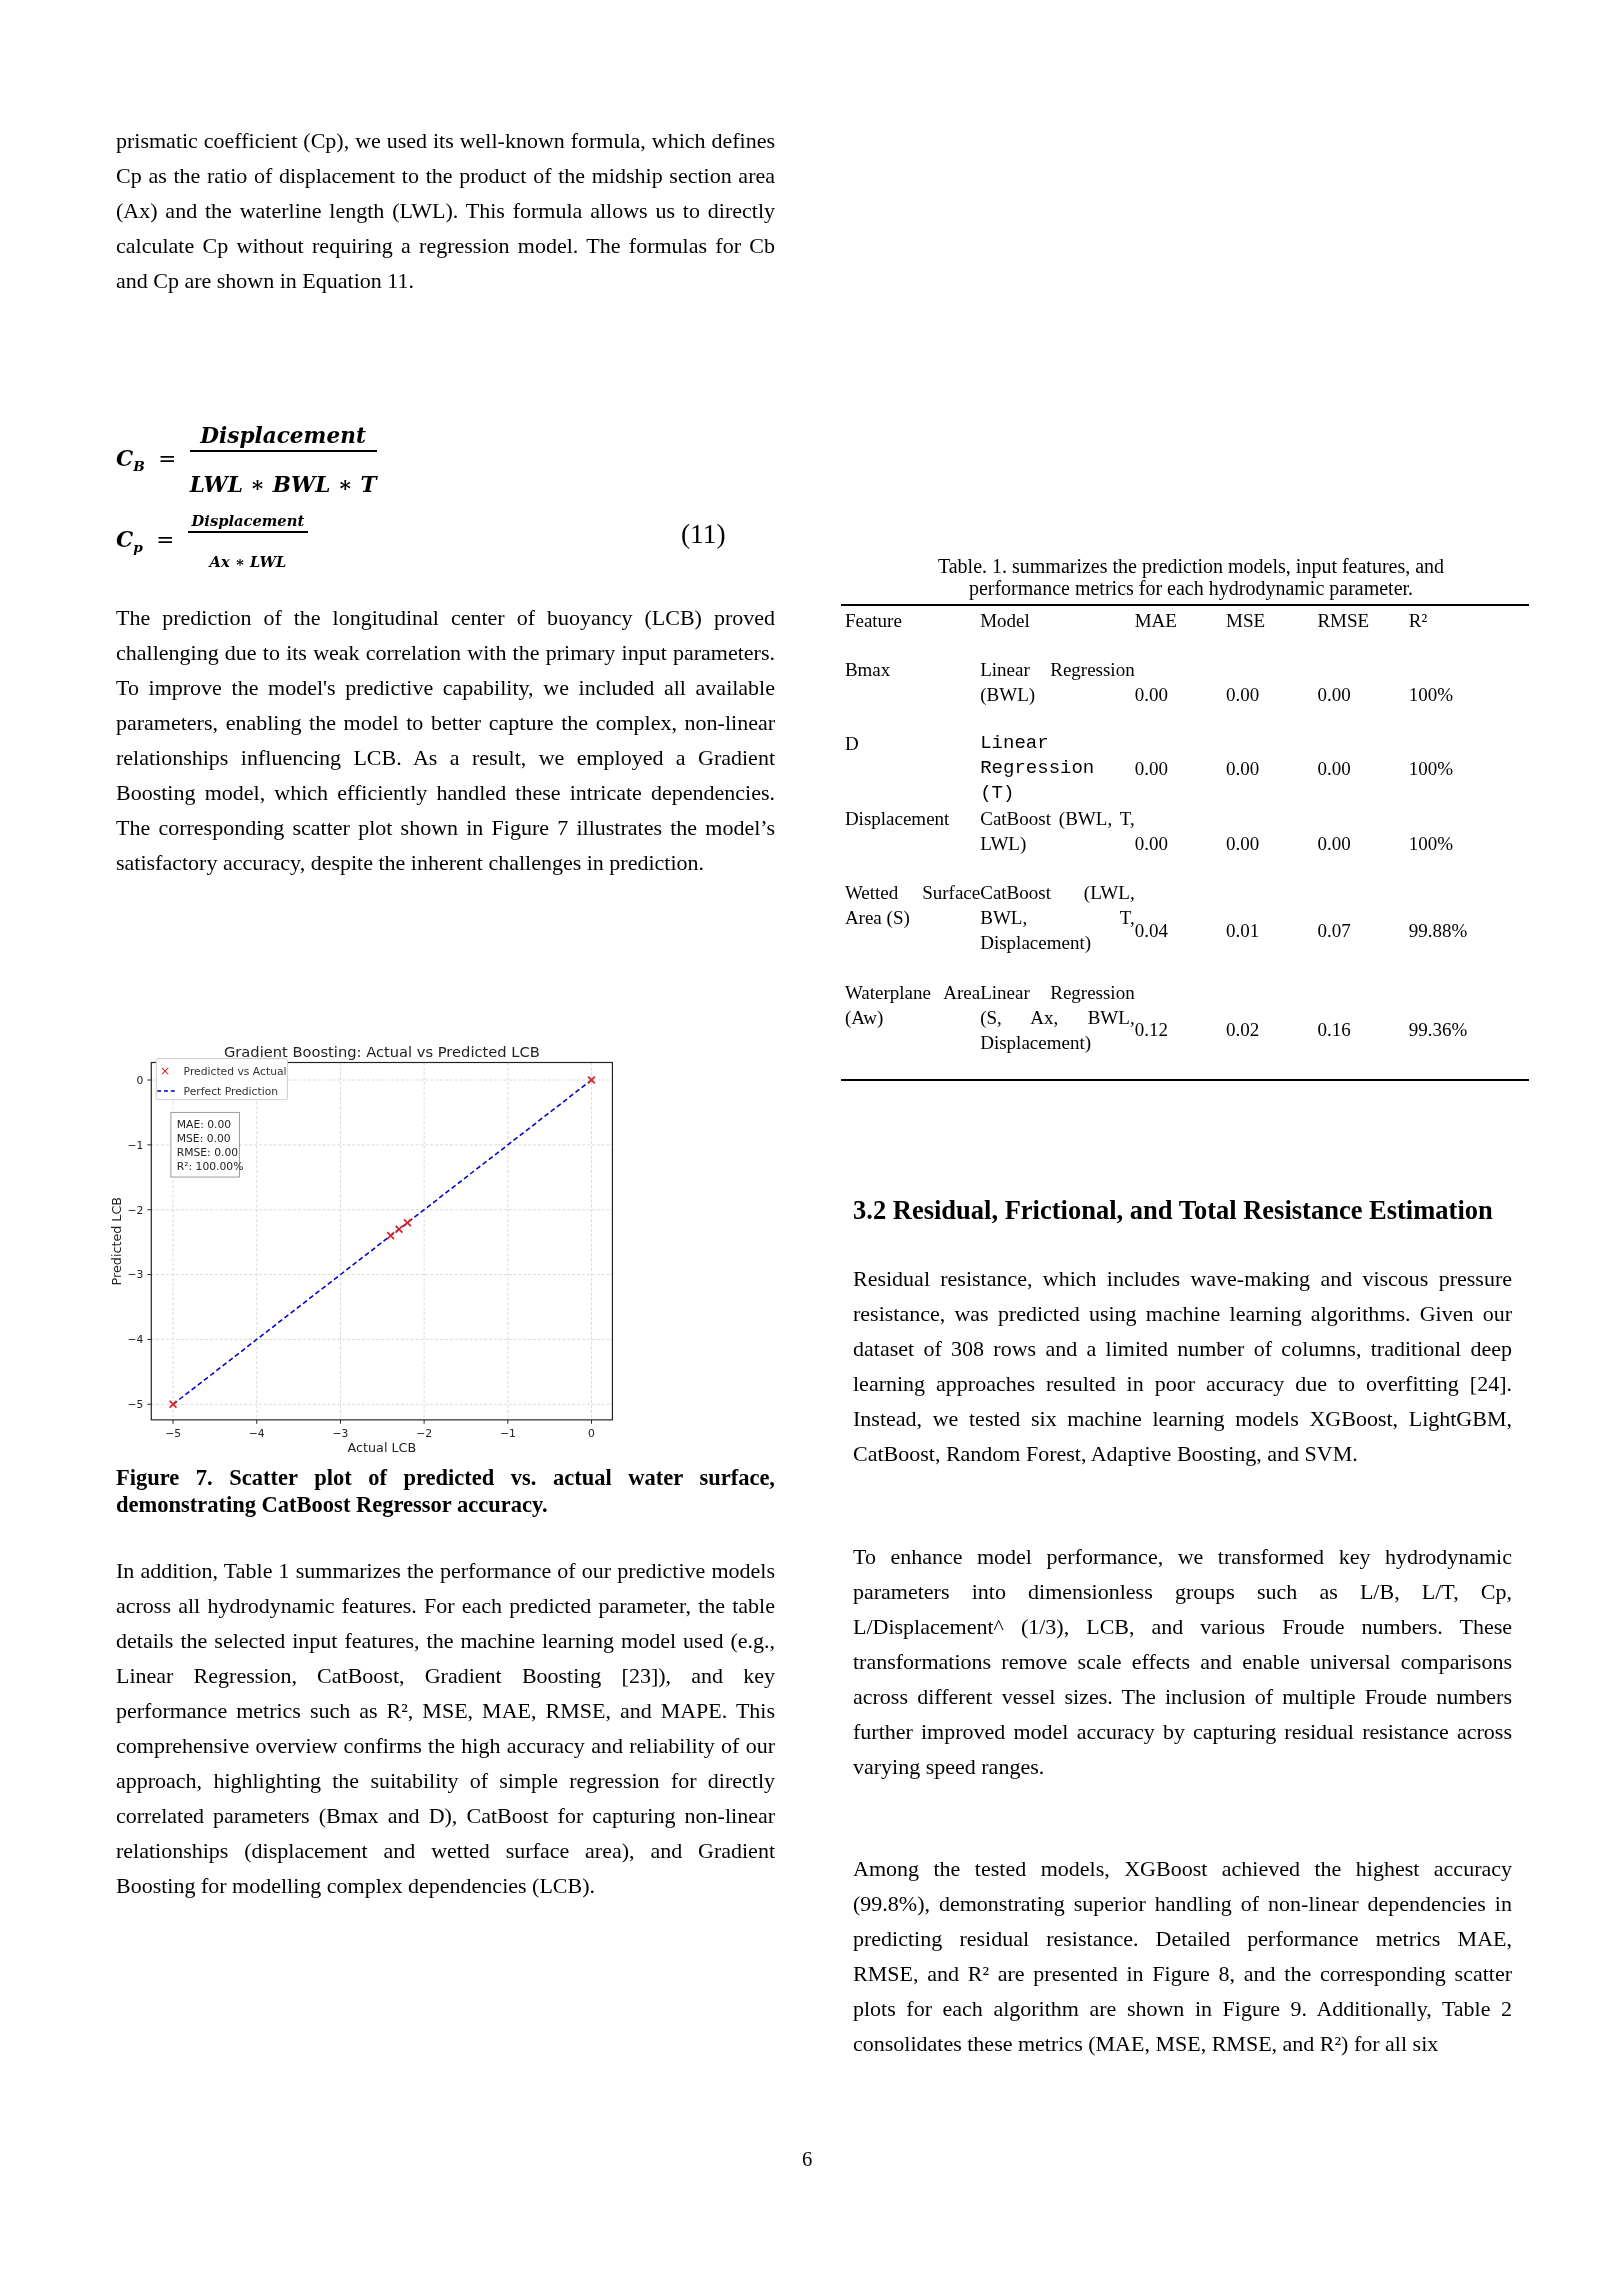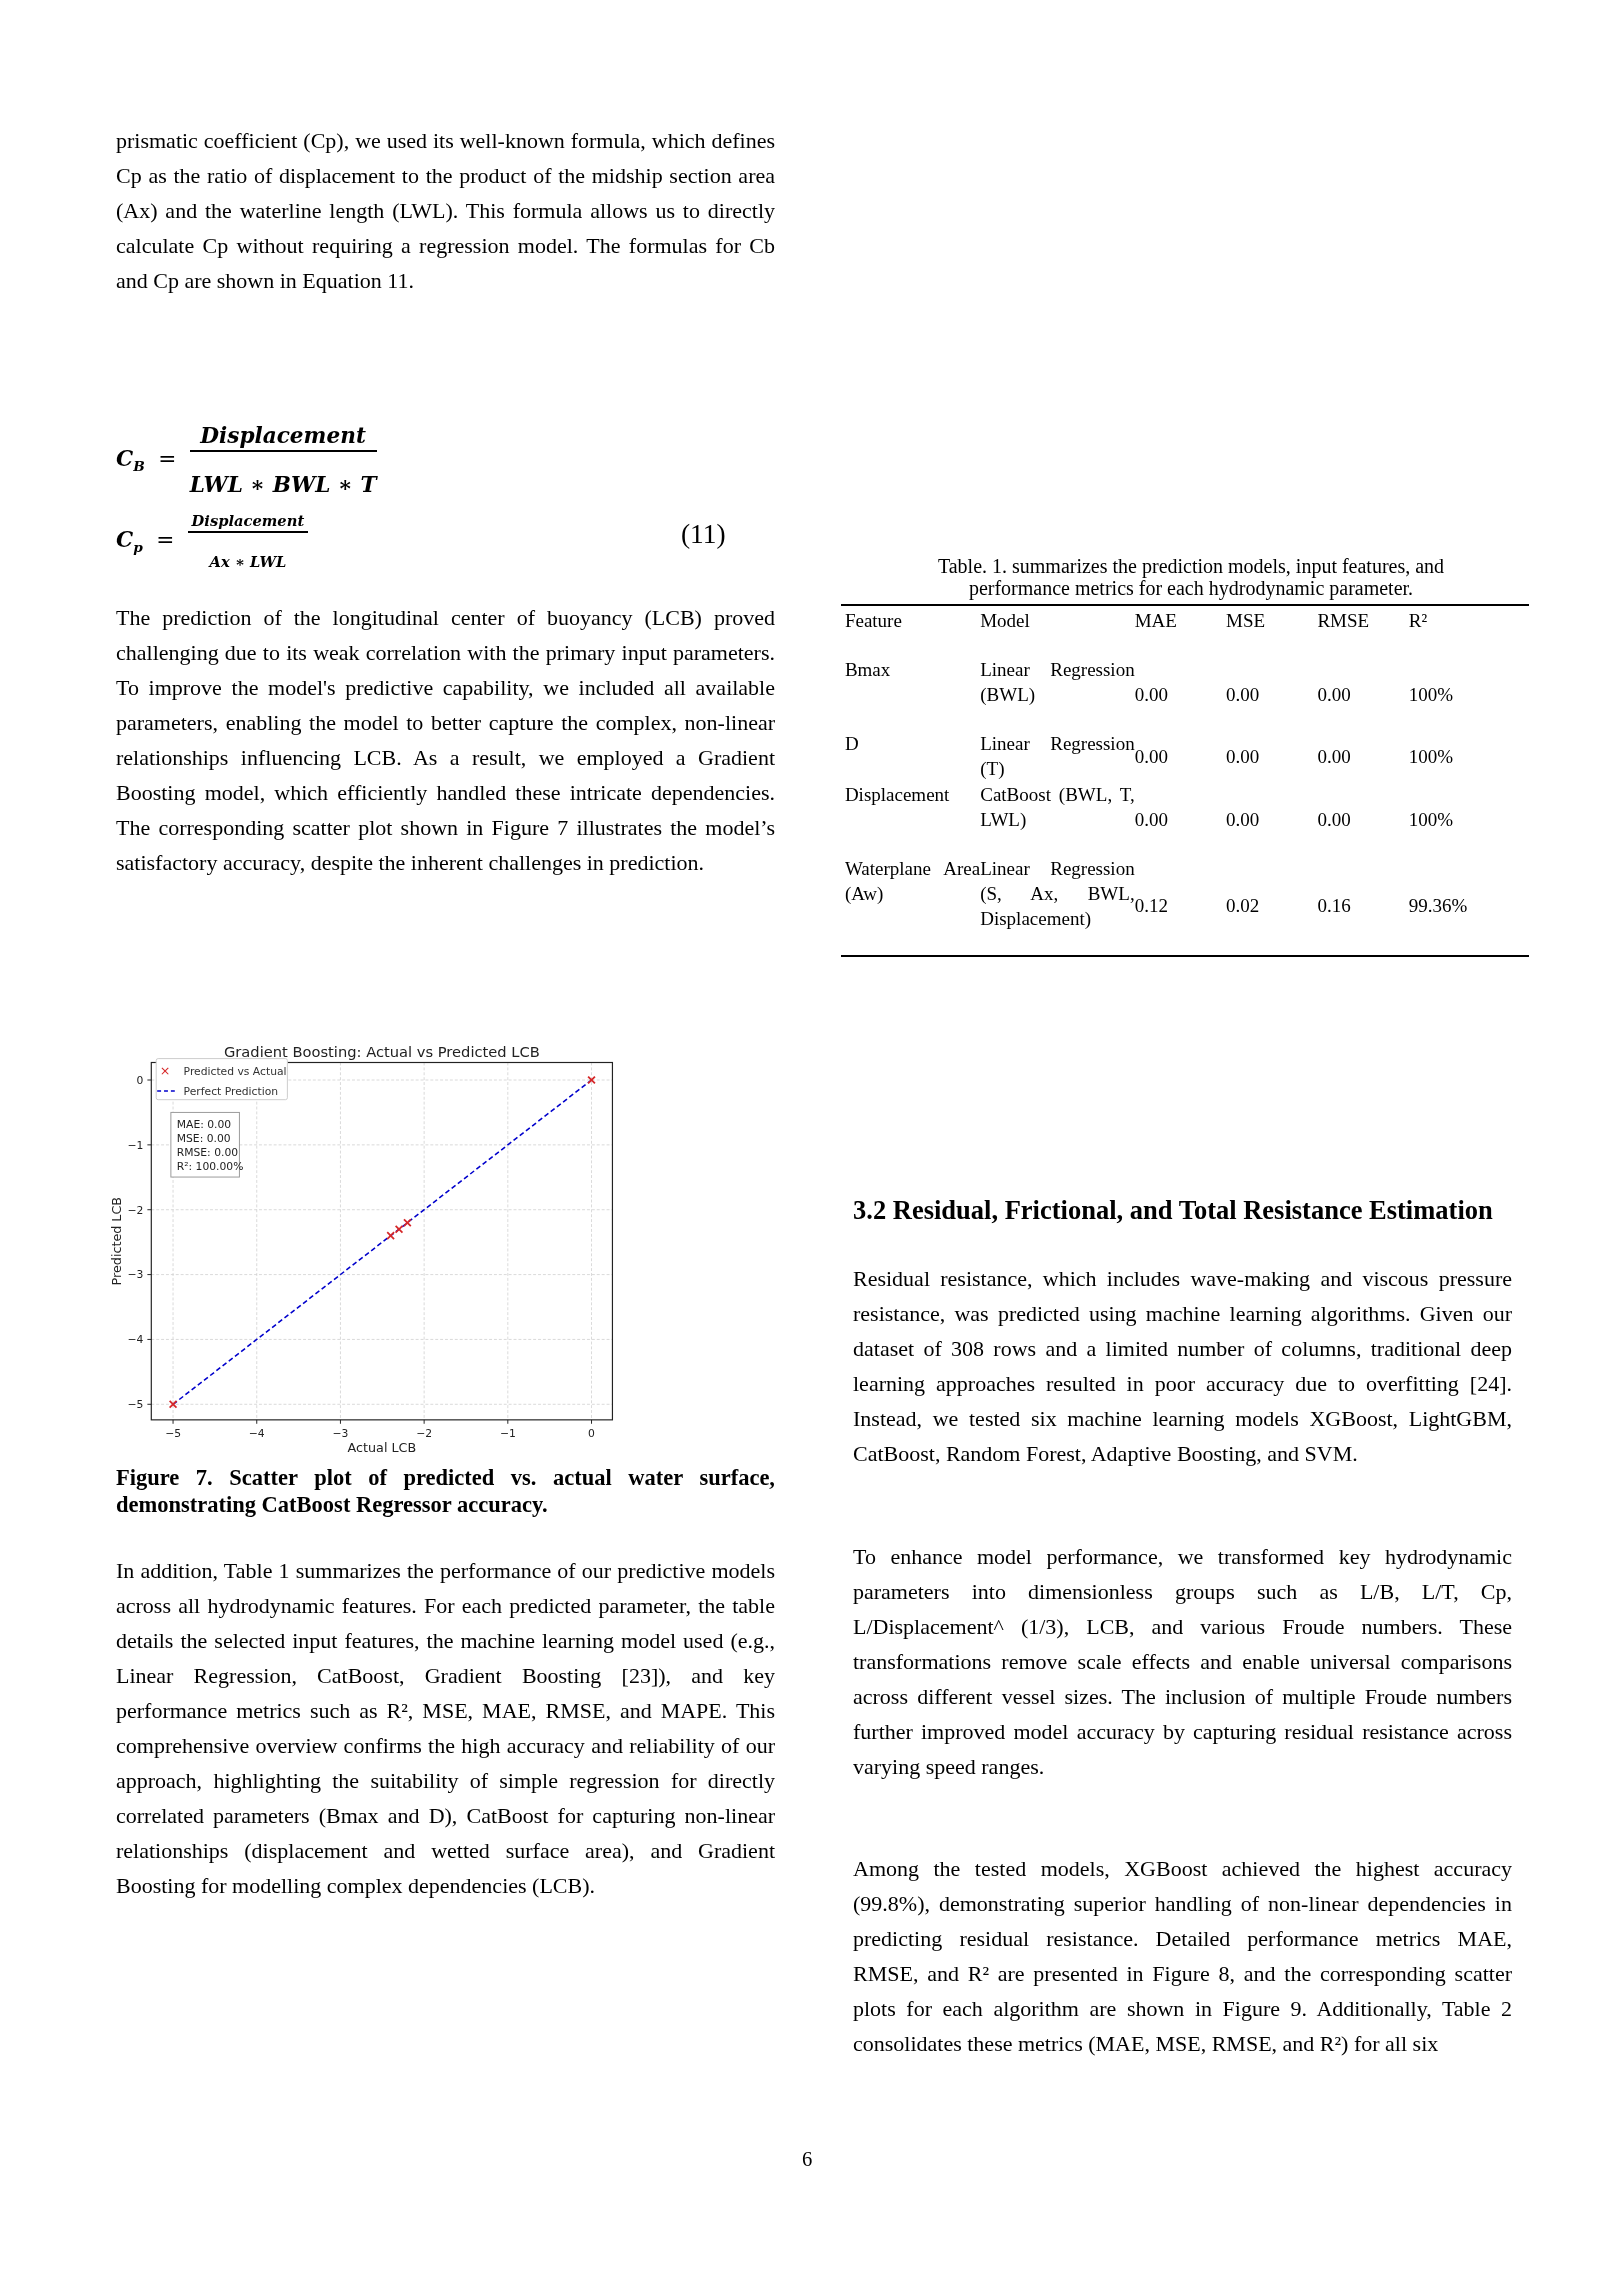--- a/index.html
+++ b/index.html
@@ -166,33 +166,41 @@
       <tr style="height: 74px;">
         <td class="c-feat">Bmax</td>
         <td class="c-model" style="text-align: justify;">Linear Regression (BWL)</td>
         <td class="c-num">0.00</td>
         <td class="c-num">0.00</td>
         <td class="c-num">0.00</td>
         <td class="c-r2">100%</td>
       </tr>
       <tr style="height: 51px;">
         <td class="c-feat">D</td>
-        <td class="c-model" style="text-align: justify;">Linear Regression (T)</td>
+        <td class="c-model" style="text-align: justify; font-family: Liberation Mono, monospace;">Linear Regression (T)</td>
         <td class="c-num">0.00</td>
         <td class="c-num">0.00</td>
         <td class="c-num">0.00</td>
         <td class="c-r2">100%</td>
       </tr>
       <tr style="height: 74px;">
         <td class="c-feat">Displacement</td>
         <td class="c-model" style="text-align: justify;">CatBoost (BWL, T, LWL)</td>
         <td class="c-num">0.00</td>
         <td class="c-num">0.00</td>
         <td class="c-num">0.00</td>
         <td class="c-r2">100%</td>
+      </tr>
+      <tr style="height: 100px;">
+        <td class="c-feat">Wetted Surface Area (S)</td>
+        <td class="c-model" style="text-align: justify;">CatBoost (LWL, BWL, T, Displacement)</td>
+        <td class="c-num">0.04</td>
+        <td class="c-num">0.01</td>
+        <td class="c-num">0.07</td>
+        <td class="c-r2">99.88%</td>
       </tr>
       <tr style="height: 100px;">
         <td class="c-feat">Waterplane Area (Aw)</td>
         <td class="c-model" style="text-align: justify;">Linear Regression (S, Ax, BWL, Displacement)</td>
         <td class="c-num">0.12</td>
         <td class="c-num">0.02</td>
         <td class="c-num">0.16</td>
         <td class="c-r2">99.36%</td>
       </tr>
     </tbody>

